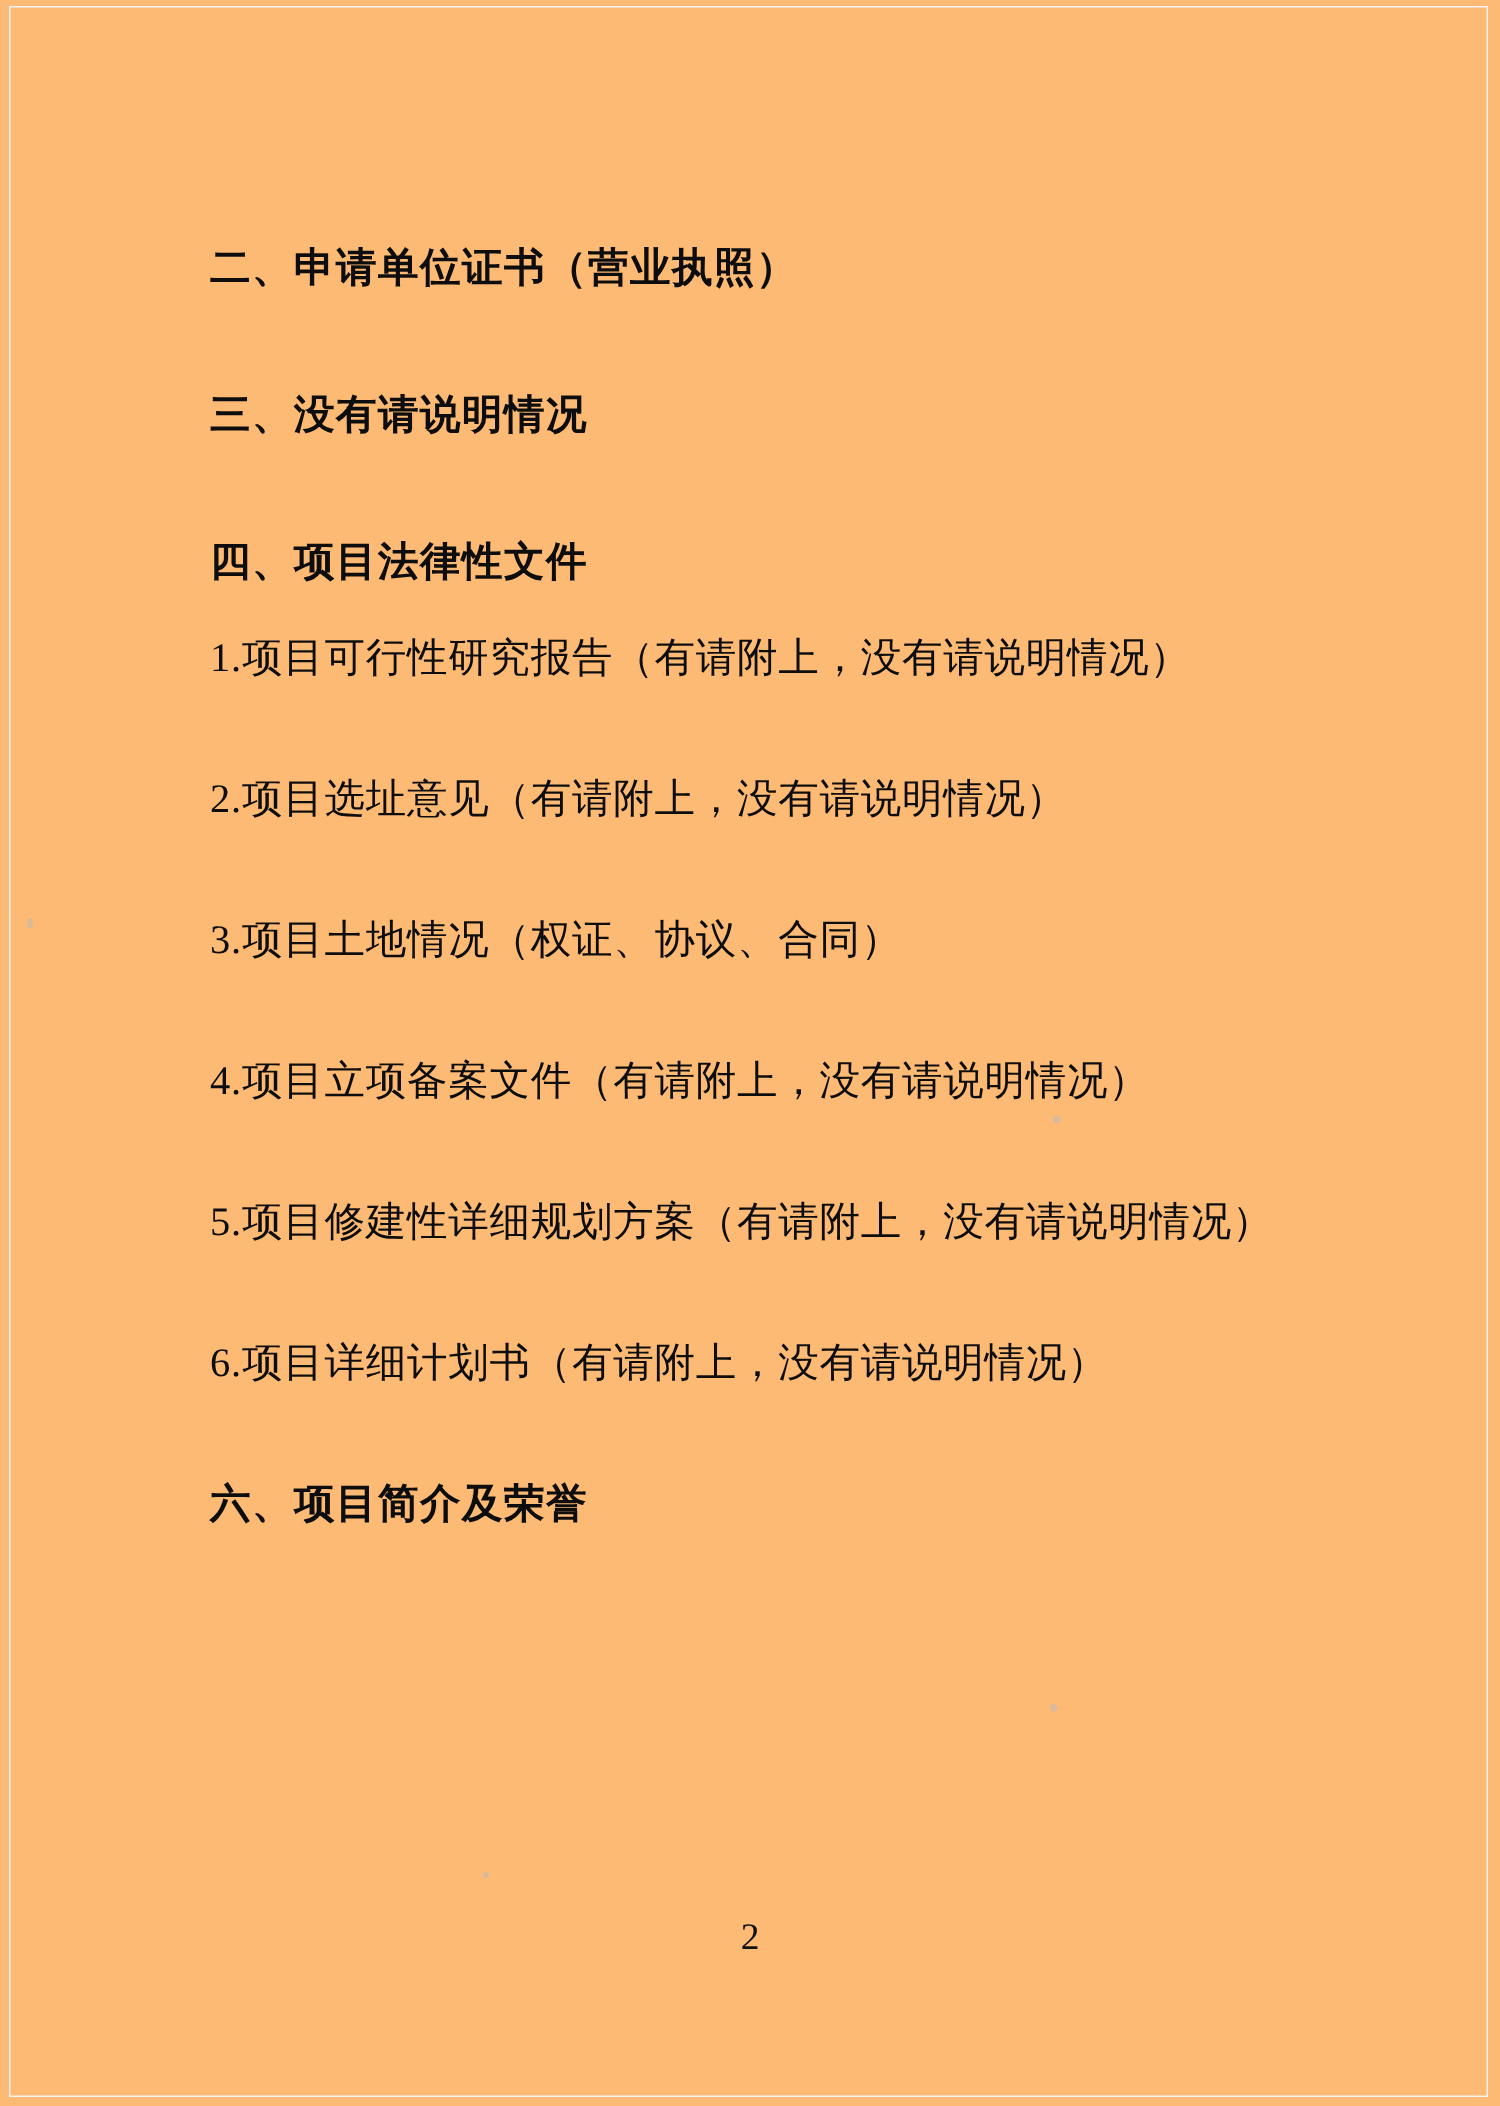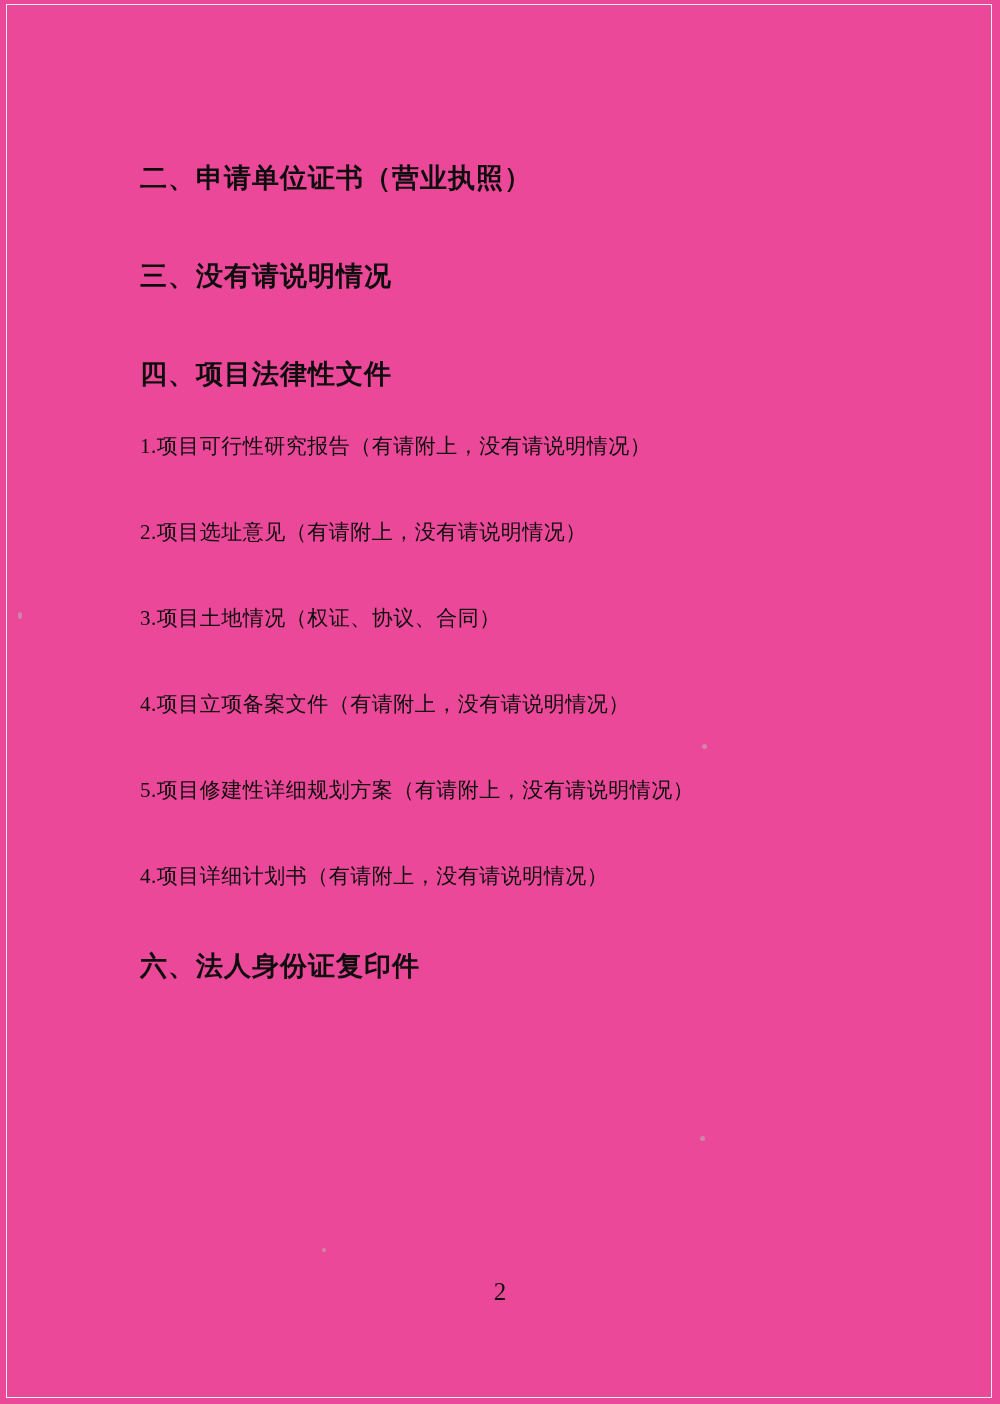--- a/index.html
+++ b/index.html
@@ -12,21 +12,21 @@
     height: 1404px;
     position: relative;
     font-family: "Liberation Serif", "DejaVu Serif", serif;
     color: #111111;
     overflow: hidden;
   }
   
   .page {
     position: absolute;
     inset: 0;
-    background: #ec4899;
+    background: #fdba74;
   }
   .page::before {
     content: "";
     position: absolute;
     left: 6px; top: 4px; right: 8px; bottom: 6px;
     border: 1px solid #f2f2f2;
     pointer-events: none;
   }
   .content {
     position: absolute;
@@ -37,30 +37,30 @@
   .h-item {
     font-family: "DejaVu Sans", "Liberation Sans", sans-serif;
     font-weight: 700;
     font-size: 27px;
     letter-spacing: 1px;
     color: #0d0d0d;
     margin: 0 0 62px 0;
     white-space: nowrap;
   }
   .h-item.tight {
-    margin-bottom: 40px;
+    margin-bottom: 28px;
   }
   .sub-list {
     margin: 0;
     padding: 0;
     list-style: none;
   }
   .sub-item {
     font-family: "Liberation Serif", "DejaVu Serif", serif;
-    font-size: 21px;
+    font-size: 27px;
     color: #0d0d0d;
     margin: 0 0 58px 0;
     white-space: nowrap;
     letter-spacing: 0.5px;
   }
   .tail-group .h-item {
     margin-bottom: 34px;
   }
   .page-number {
     position: absolute;
@@ -97,24 +97,24 @@
     <h2 class="h-item">三、没有请说明情况</h2>
 
     <h2 class="h-item tight">四、项目法律性文件</h2>
 
     <ul class="sub-list">
       <li class="sub-item">1.项目可行性研究报告（有请附上，没有请说明情况）</li>
       <li class="sub-item">2.项目选址意见（有请附上，没有请说明情况）</li>
       <li class="sub-item">3.项目土地情况（权证、协议、合同）</li>
       <li class="sub-item">4.项目立项备案文件（有请附上，没有请说明情况）</li>
       <li class="sub-item">5.项目修建性详细规划方案（有请附上，没有请说明情况）</li>
-      <li class="sub-item">4.项目详细计划书（有请附上，没有请说明情况）</li>
+      <li class="sub-item">6.项目详细计划书（有请附上，没有请说明情况）</li>
     </ul>
 
     <div class="tail-group">
-      <h2 class="h-item">六、法人身份证复印件</h2>
+      <h2 class="h-item">六、项目简介及荣誉</h2>
     </div>
 
   </div>
 
   <div class="page-number">2</div>
 
 </div>
 
 </body></html>

